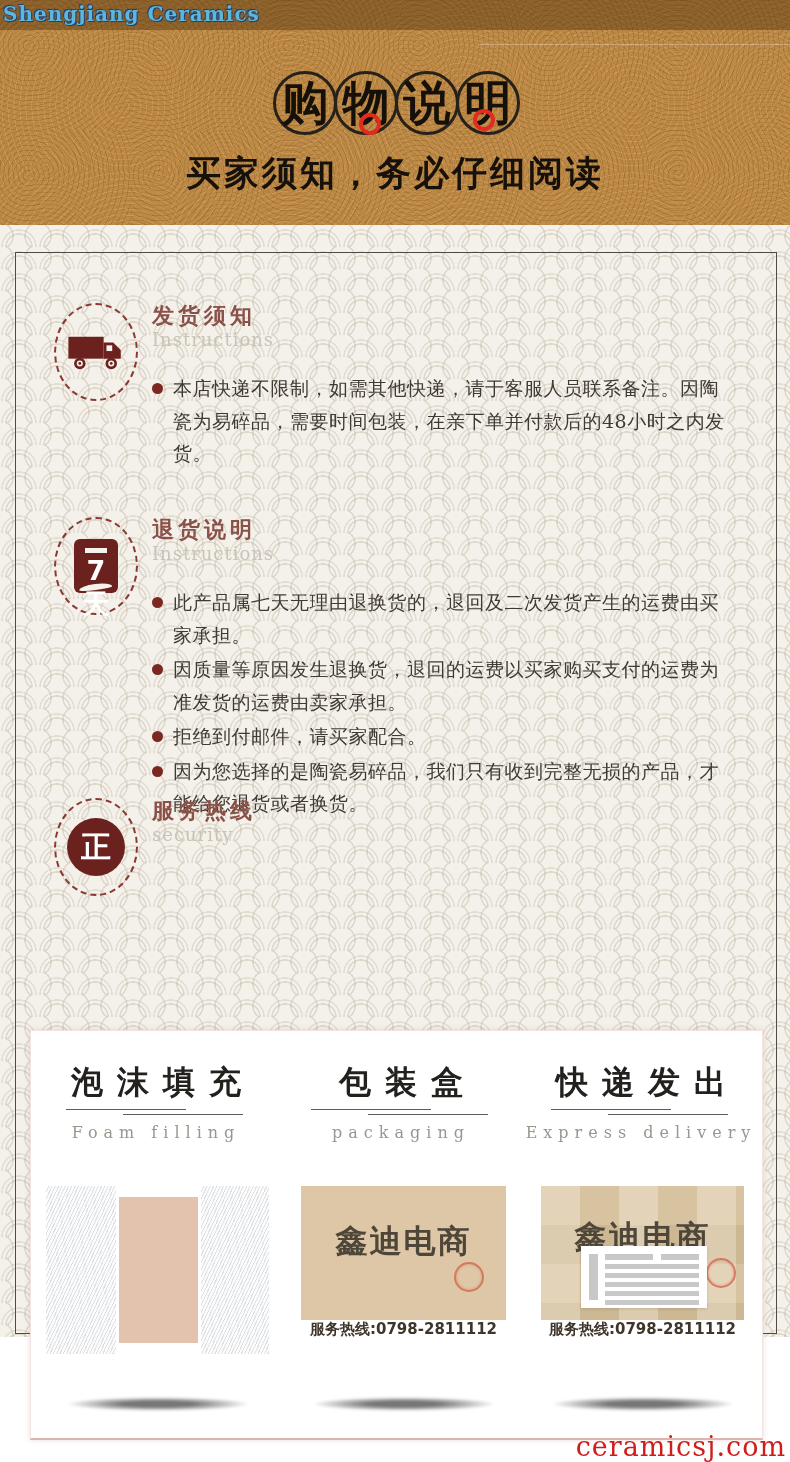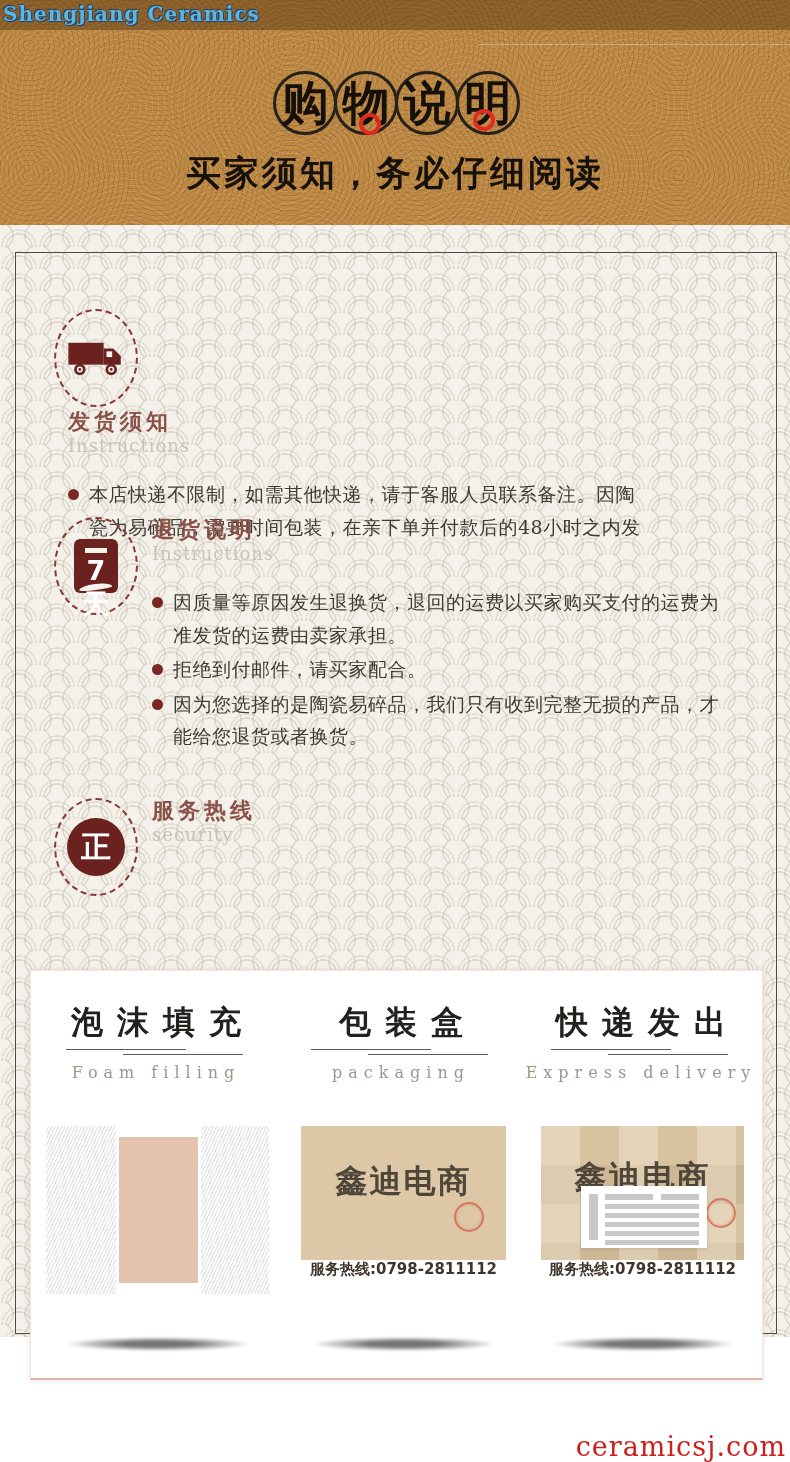--- a/index.html
+++ b/index.html
@@ -34,21 +34,21 @@
     background-image:
       radial-gradient(circle at 19px 22px, rgba(0,0,0,0) 12px, rgba(199,190,173,.50) 12.5px 13.5px, rgba(0,0,0,0) 14px),
       radial-gradient(circle at 19px 22px, rgba(0,0,0,0) 16px, rgba(199,190,173,.38) 16.5px 17.5px, rgba(0,0,0,0) 18px),
       radial-gradient(circle at 0px 11px,  rgba(0,0,0,0) 12px, rgba(199,190,173,.50) 12.5px 13.5px, rgba(0,0,0,0) 14px),
       radial-gradient(circle at 38px 11px, rgba(0,0,0,0) 12px, rgba(199,190,173,.50) 12.5px 13.5px, rgba(0,0,0,0) 14px);
     background-size:38px 22px;}
 
   
   .main-card{position:absolute;left:15px;top:252px;width:760px;height:1080px;border:1.5px solid #4e4a44;z-index:1;}
   .section{position:absolute;left:38px;display:flex;}
-  .sec1{top:54px;flex-direction:column;} .sec2{top:262px;} .sec3{top:543px;}
+  .sec1{top:48px;} .sec2{top:262px;} .sec3{top:543px;}
   .icon-wrap{flex:none;width:80px;height:94px;border:2px dashed #8a3a32;border-radius:50%;
     display:flex;align-items:center;justify-content:center;margin-top:2px;}
   .sec-col{margin-left:14px;width:580px;}
   .sec-title{font-size:22px;font-weight:bold;color:#8a5149;letter-spacing:4px;line-height:28px;}
   .sec-sub{font-size:18px;color:#c9c3b8;line-height:22px;letter-spacing:1px;}
   .bullets{margin-top:21px;}
   .bullet{display:flex;margin-bottom:2px;}
   .bullet .dot{flex:none;width:11px;height:11px;border-radius:50%;background:#7b2823;margin:11px 10px 0 0;}
   .bullet .btxt{font-size:19px;line-height:32.5px;color:#3f3a33;letter-spacing:.5px;}
 
@@ -58,21 +58,21 @@
   .cal-bar{position:absolute;left:11px;top:9px;width:22px;height:5px;background:#f6f3ec;}
   .cal-label{position:absolute;left:0;top:16px;width:100%;text-align:center;color:#ffffff;
     font-size:27px;font-weight:bold;font-family:"DejaVu Sans","Liberation Sans",sans-serif;}
   .cal-swoosh{position:absolute;bottom:3px;left:5px;width:33px;height:6px;background:#f6f3ec;
     border-radius:50%/70% 70% 30% 30%;transform:rotate(-7deg);}
   .zheng-circle{width:58px;height:58px;border-radius:50%;background:#6b221e;
     display:flex;align-items:center;justify-content:center;}
   .zheng-circle span{color:#ffffff;font-size:30px;font-weight:bold;}
 
   
-  .gallery-card{position:absolute;left:30px;top:970px;width:731px;height:407px;background:#ffffff;z-index:3;
+  .gallery-card{position:absolute;left:30px;top:1030px;width:731px;height:407px;background:#ffffff;z-index:3;
     border:1px solid #f3e4e2;border-bottom:2px solid #dfb3ae;box-shadow:0 0 5px rgba(180,140,130,.30);}
   .gcol-title{position:absolute;top:30px;width:240px;text-align:center;font-size:32px;font-weight:600;
     letter-spacing:14px;color:#23211e;text-indent:14px;}
   .t1{left:5px;} .t2{left:250px;} .t3{left:490px;}
   .gunder{position:absolute;top:78px;width:190px;height:10px;}
   .u1w{left:30px;} .u2w{left:275px;} .u3w{left:515px;}
   .gunder .l1{position:absolute;left:5px;top:0;width:120px;height:0;border-top:1.5px solid #5c5c5c;}
   .gunder .l2{position:absolute;left:62px;top:5px;width:120px;height:0;border-top:1.5px solid #5c5c5c;}
   .gcol-eng{position:absolute;top:92px;width:240px;text-align:center;font-size:16px;color:#9b968d;letter-spacing:6px;}
   .e1{left:5px;} .e2{left:250px;} .e3{left:490px;}
@@ -180,20 +180,24 @@
           <div class="cal-label">7天</div>
           <div class="cal-swoosh"></div>
         </div>
       </div>
       <div class="sec-col">
         <div class="sec-title">退货说明</div>
         <div class="sec-sub">Instructions</div>
         <div class="bullets">
           <div class="bullet">
             <span class="dot"></span>
+            <span class="btxt">此产品属七天无理由退换货的，退回及二次发货产生的运费由买家承担。</span>
+          </div>
+          <div class="bullet">
+            <span class="dot"></span>
             <span class="btxt">因质量等原因发生退换货，退回的运费以买家购买支付的运费为准发货的运费由卖家承担。</span>
           </div>
           <div class="bullet">
             <span class="dot"></span>
             <span class="btxt">拒绝到付邮件，请买家配合。</span>
           </div>
           <div class="bullet">
             <span class="dot"></span>
             <span class="btxt">因为您选择的是陶瓷易碎品，我们只有收到完整无损的产品，才能给您退货或者换货。</span>
           </div>

